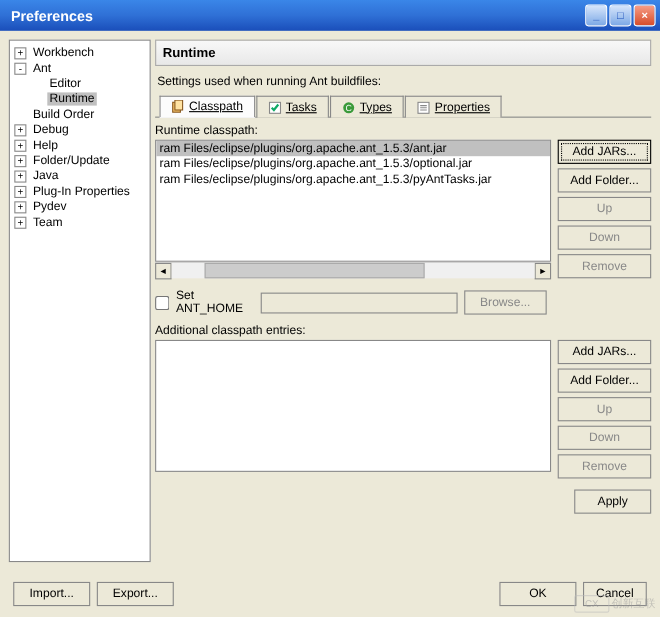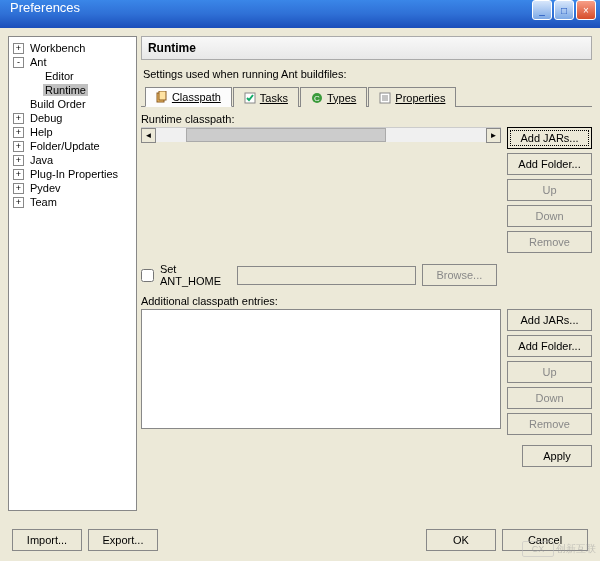--- a/index.html
+++ b/index.html
@@ -1,17 +1,17 @@
 <!DOCTYPE html>
 <html><head>
 <meta charset="utf-8">
 <style>
 * { box-sizing: border-box; margin: 0; padding: 0; }
 body { font-family: Tahoma, sans-serif; font-size: 11px; background: #ece9d8; width: 600px; height: 561px; overflow: hidden; position: relative; }
-.titlebar { height: 28px; background: linear-gradient(to bottom, #3a86e8 0%, #2f70d6 50%, #1a4eba 100%); display: flex; padding: 0 4px; color: #fff; font-weight: normal; }
+.titlebar { height: 28px; background: linear-gradient(to bottom, #3a86e8 0%, #2f70d6 50%, #1a4eba 100%); display: flex; align-items: center; padding: 0 4px; color: #fff; font-weight: bold; }
 .titlebar .title-text { margin-left: 6px; font-size: 13px; }
 .titlebar .title-icons { margin-left: auto; display: flex; gap: 2px; }
 .tb-btn { width: 20px; height: 20px; background: linear-gradient(to bottom, #d7e6fb, #7da9e6); border: 1px solid #fff; border-radius: 3px; display: flex; align-items: center; justify-content: center; font-size: 10px; color: #1a4eba; }
 .tb-close { background: linear-gradient(to bottom, #f79e87, #d64c2a); color: #fff; }
 .dialog-body { position: absolute; top: 28px; left: 0; right: 0; bottom: 0; padding: 8px; }
 .main-split { display: flex; height: 475px; gap: 4px; }
 .tree-panel { width: 158px; background: #fff; border: 1px solid #888; padding: 4px 2px; overflow: auto; }
 .tree-item { display: flex; align-items: center; padding: 1px 2px; cursor: pointer; }
 .tree-item .expander { width: 11px; height: 11px; border: 1px solid #888; display: inline-flex; align-items: center; justify-content: center; font-size: 9px; line-height: 1; margin-right: 4px; background: #fff; }
 .tree-item .expander.blank { border: none; background: none; }
@@ -147,20 +147,25 @@
                 <line x1="3" y1="6" x2="9" y2="6" stroke="#888"></line>
                 <line x1="3" y1="8" x2="9" y2="8" stroke="#888"></line>
               </svg></span>
             <span>Properties</span>
           </div>
         </div>
 
       <div class="section-label">Runtime classpath:</div>
       <div class="hsplit">
         <div style="flex:1;display:flex;flex-direction:column;">
+          <div class="listbox" id="runtime-list" style="flex:1;">
+              <div class="list-row selected">ram Files/eclipse/plugins/org.apache.ant_1.5.3/ant.jar</div>
+              <div class="list-row">ram Files/eclipse/plugins/org.apache.ant_1.5.3/optional.jar</div>
+              <div class="list-row">ram Files/eclipse/plugins/org.apache.ant_1.5.3/pyAntTasks.jar</div>
+            </div>
           <div class="scrollbar-x">
             <div class="sb-btn">◄</div>
             <div class="sb-track">
                 <div class="sb-thumb"></div>
               </div>
             <div class="sb-btn">►</div>
           </div>
         </div>
         <div class="btn-col">
           <button class="btn default">Add JARs...</button>
@@ -196,20 +201,20 @@
     </div>
   </div>
 
   <div class="dialog-footer">
     <div class="left">
       <button class="btn" style="width:70px">Import...</button>
       <button class="btn" style="width:70px">Export...</button>
     </div>
     <div class="right">
       <button class="btn" style="width:70px">OK</button>
-      <button class="btn" style="width:86px">Cancel</button>
+      <button class="btn" style="width:58px">Cancel</button>
     </div>
   </div>
 </div>
 
 <div class="watermark">
   <span class="wm-icon">CX</span><span>创新互联</span>
 </div>
 
 </body></html>

